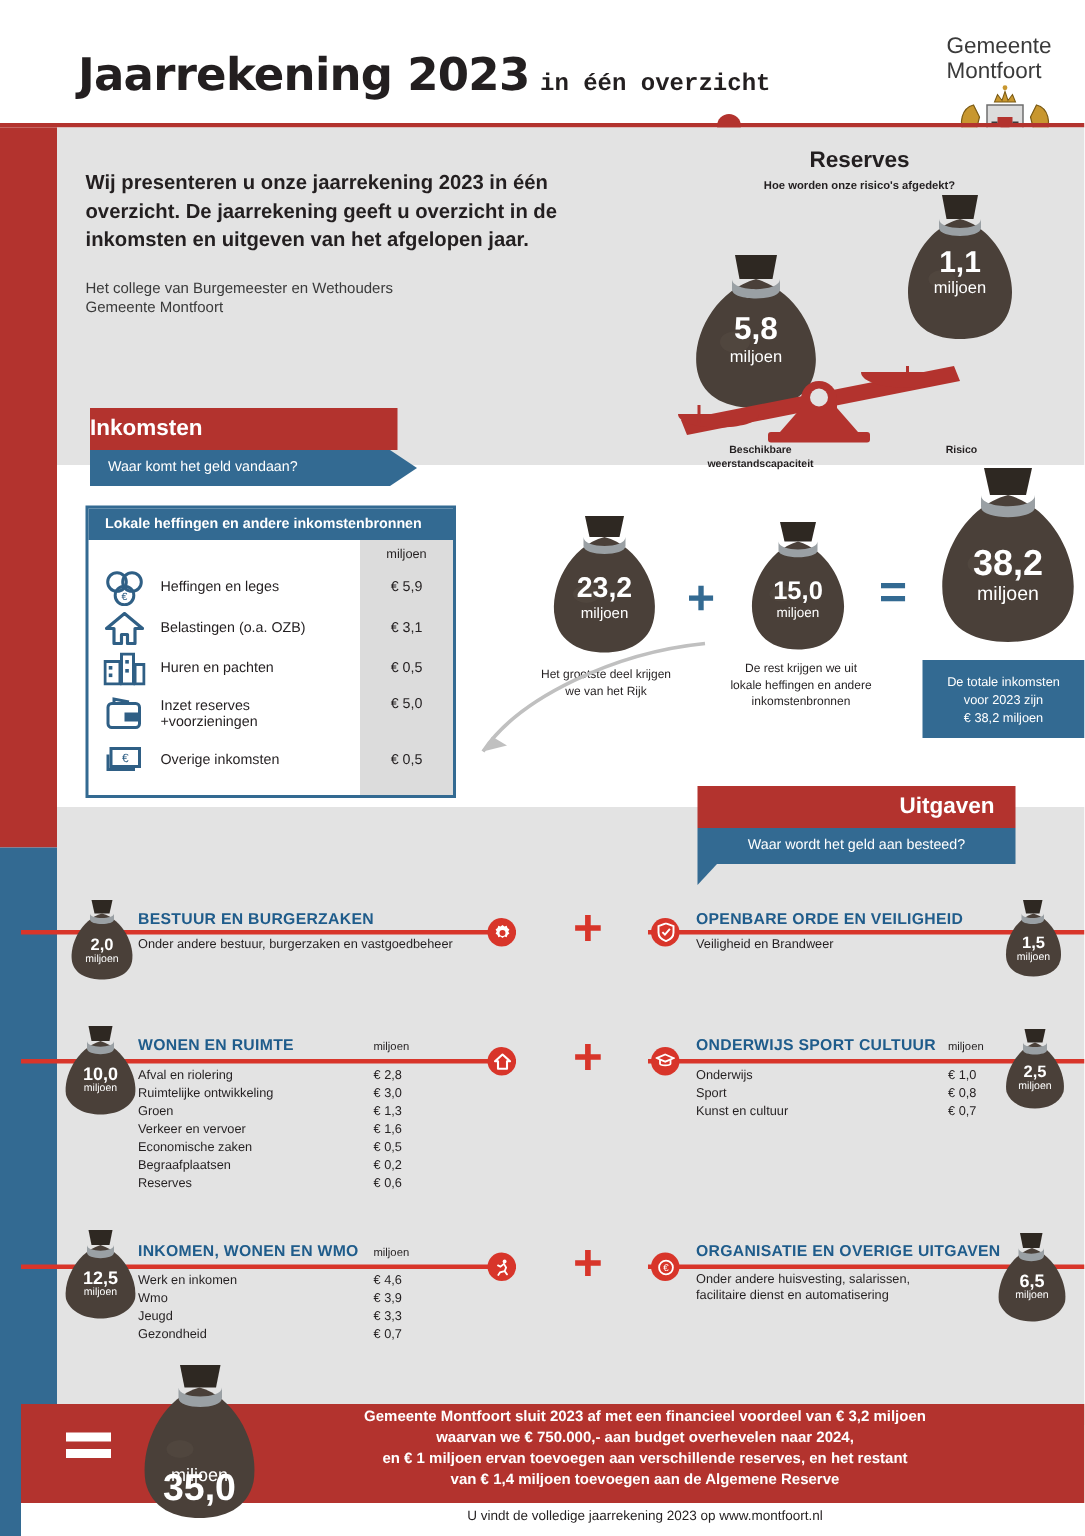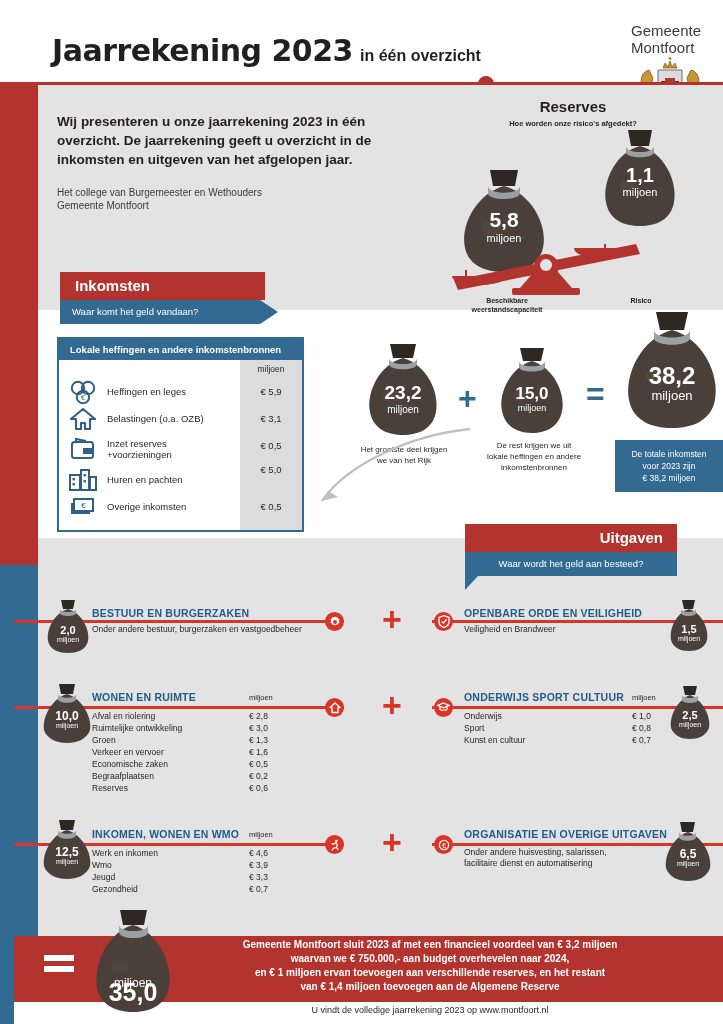--- a/index.html
+++ b/index.html
@@ -14,21 +14,21 @@
 
   
   .header { position:absolute; left:0; top:0; width:723px; height:82px; background:#fff; }
   .title-wrap { position:absolute; left:52px; top:33px; display:flex; align-items:baseline; }
   .title-main {
     font-size:30px; font-weight:bold; color:#231f20; letter-spacing:-0.5px;
     font-family:"DejaVu Sans", sans-serif;
   }
   .title-sub {
     font-size:16px; font-weight:bold; color:#231f20; margin-left:7px;
-    font-family:Liberation Sans, sans-serif;
+    font-family:Liberation Mono, monospace;
   }
   .logo-wrap { position:absolute; right:18px; top:22px; display:flex; align-items:center;flex-direction:column; }
   .logo-text { font-size:15px; line-height:17px; color:#3a3a3a; text-align:left; font-family:"Liberation Sans",sans-serif;}
   .crest { margin-left:8px; width:70px; height:56px; position:relative; }
 
   
   .top-rule { position:absolute; left:0; top:82px; width:723px; height:3px; background:#b3332e; }
   .top-dot { position:absolute; left:478px; top:76px; width:16px; height:16px; border-radius:50%; background:#b3332e; }
 
   
@@ -53,21 +53,21 @@
   .scale-label { position:absolute; font-size:7px; font-weight:bold; color:#231f20; text-align:center; line-height:9px;}
 
   
   .bag { position:relative; display:inline-block; }
   .bag svg { display:block; }
   .bag-val { position:absolute; width:100%; text-align:center; color:#fff; font-weight:bold; left:0;}
   .bag-unit { position:absolute; width:100%; text-align:center; color:#fff; left:0;}
 
   
   .inkomsten-head { position:absolute; left:60px; top:272px; width:205px; height:28px; background:#b3332e; }
-  .inkomsten-head span { color:#fff; font-size:15px; font-weight:bold; line-height:28px; padding-left:15px; display:block;}
+  .inkomsten-head span { color:#fff; font-size:15px; font-weight:bold; line-height:28px; padding-left:0; display:block;}
   .inkomsten-q { position:absolute; left:60px; top:300px; width:200px; height:24px; background:#336a92; }
   .inkomsten-q span { color:#fff; font-size:9.5px; line-height:24px; padding-left:12px; display:block;}
   .inkomsten-q-arrow { position:absolute; left:260px; top:300px; width:0; height:0;
       border-top:12px solid transparent; border-bottom:12px solid transparent; border-left:18px solid #336a92; }
 
   
   .inc-table { position:absolute; left:57px; top:337px; width:247px; background:#fff; border:2px solid #336a92; }
   .inc-table-head { background:#336a92; color:#fff; font-size:9.5px; font-weight:bold; padding:5px 0 5px 11px; }
   .inc-body { position:relative; display:flex; }
   .inc-left { flex:1 1 auto; padding:4px 0 10px 0; }
@@ -246,44 +246,44 @@
             <span class="inc-label">Heffingen en leges</span>
           </div>
           <div class="inc-row">
             <span class="inc-ico">
               <svg width="26" height="22" viewBox="0 0 26 22">
                   <path d="M13 1 L25 11 h-5 v10 h-5 v-6 h-4 v6 h-5 v-10 h-5 z" fill="none" stroke="#2f5f85" stroke-width="2.1" stroke-linejoin="round"></path>
                 </svg>
             </span>
             <span class="inc-label">Belastingen (o.a. OZB)</span>
           </div>
-          <div class="inc-row two">
-            <span class="inc-ico">
-              <svg width="26" height="24" viewBox="0 0 26 24">
-                <rect x="2" y="5" width="21" height="16" rx="2.5" fill="none" stroke="#2f5f85" stroke-width="2"></rect>
-                <path d="M6 5 L6 2 L16 4" fill="none" stroke="#2f5f85" stroke-width="2"></path>
-                <rect x="13" y="11" width="10" height="6" fill="#2f5f85"></rect>
-              </svg>
-            </span>
-            <span class="inc-label" style="white-space:pre-line;">Inzet reserves
-+voorzieningen</span>
-          </div>
           <div class="inc-row">
             <span class="inc-ico">
               <svg width="28" height="22" viewBox="0 0 28 22">
                 <rect x="1" y="6" width="10" height="15" fill="none" stroke="#2f5f85" stroke-width="2"></rect>
                 <rect x="12" y="1" width="8" height="20" fill="none" stroke="#2f5f85" stroke-width="2"></rect>
                 <rect x="21" y="8" width="6" height="13" fill="none" stroke="#2f5f85" stroke-width="2"></rect>
                 <rect x="3.5" y="9" width="2.4" height="2.4" fill="#2f5f85"></rect>
                 <rect x="3.5" y="14" width="2.4" height="2.4" fill="#2f5f85"></rect>
                 <rect x="14.5" y="5" width="2.4" height="2.4" fill="#2f5f85"></rect>
                 <rect x="14.5" y="11" width="2.4" height="2.4" fill="#2f5f85"></rect>
               </svg>
             </span>
             <span class="inc-label">Huren en pachten</span>
+          </div>
+          <div class="inc-row two">
+            <span class="inc-ico">
+              <svg width="26" height="24" viewBox="0 0 26 24">
+                <rect x="2" y="5" width="21" height="16" rx="2.5" fill="none" stroke="#2f5f85" stroke-width="2"></rect>
+                <path d="M6 5 L6 2 L16 4" fill="none" stroke="#2f5f85" stroke-width="2"></path>
+                <rect x="13" y="11" width="10" height="6" fill="#2f5f85"></rect>
+              </svg>
+            </span>
+            <span class="inc-label" style="white-space:pre-line;">Inzet reserves
++voorzieningen</span>
           </div>
           <div class="inc-row">
             <span class="inc-ico">
               <svg width="28" height="22" viewBox="0 0 28 22">
                 <rect x="5" y="3" width="19" height="12" fill="none" stroke="#2f5f85" stroke-width="2"></rect>
                 <text x="14.5" y="12" font-size="8" text-anchor="middle" fill="#2f5f85">€</text>
                 <path d="M3 7 v10 h18" fill="none" stroke="#2f5f85" stroke-width="2"></path>
               </svg>
             </span>
             <span class="inc-label">Overige inkomsten</span>

